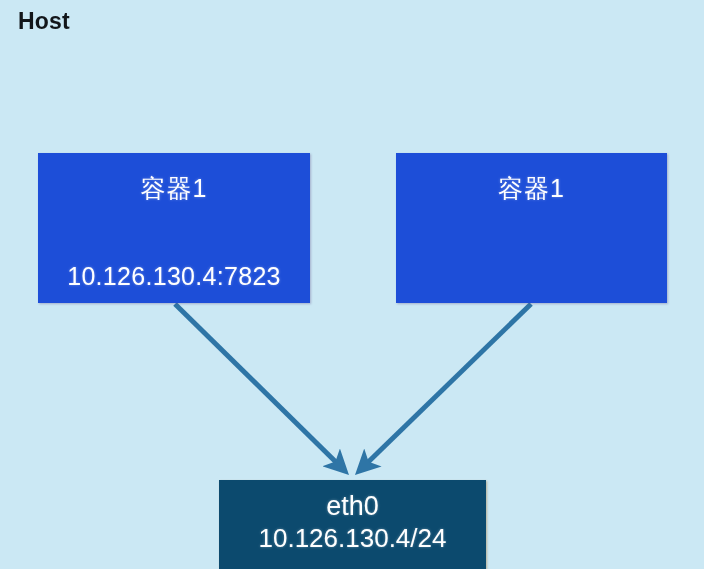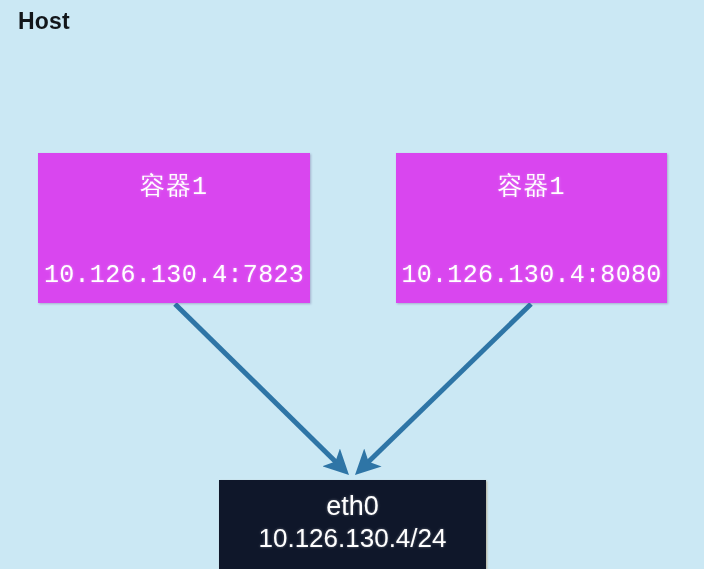--- a/index.html
+++ b/index.html
@@ -32,23 +32,22 @@
   .node {
     position: absolute;
     box-sizing: border-box;
     display: flex;
     flex-direction: column;
     align-items: center;
     color: #ffffff;
     text-shadow: 0 0 3px rgba(255,255,255,0.35);
   }
   .container-box {
-    background: #d946ef;
+    background: #1d4ed8;
     box-shadow: 1px 1px 2px rgba(90,70,130,0.35);
-    font-family: Liberation Mono, monospace;
   }
   .container-box .node-title {
     font-size: 25px;
     margin-top: 20px;
     line-height: 1.2;
     letter-spacing: 1px;
   }
   .container-box .node-addr {
     font-size: 25px;
     margin-top: 58px;
@@ -65,21 +64,21 @@
     left: 396px;
     top: 153px;
     width: 271px;
     height: 150px;
   }
   #eth0-box {
     left: 219px;
     top: 480px;
     width: 267px;
     height: 89px;
-    background: #0f172a;
+    background: #0c4a6e;
     box-shadow: 1px 1px 2px rgba(160,95,10,0.4);
   }
   #eth0-box .node-title {
     font-size: 27px;
     margin-top: 11px;
     line-height: 1.15;
   }
   #eth0-box .node-addr {
     font-size: 26px;
     margin-top: 2px;
@@ -112,21 +111,20 @@
     <line x1="531" y1="304" x2="360" y2="470" stroke="#2e75a6" stroke-width="5" marker-end="url(#arrowhead-blue)"></line>
   </svg>
 
   <div id="container-left" class="node container-box">
     <div class="node-title">容器1</div>
     <div class="node-addr">10.126.130.4:7823</div>
   </div>
 
   <div id="container-right" class="node container-box">
     <div class="node-title">容器1</div>
-    <div class="node-addr">10.126.130.4:8080</div>
   </div>
 
   <div id="eth0-box" class="node">
     <div class="node-title">eth0</div>
     <div class="node-addr">10.126.130.4/24</div>
   </div>
 
 </div>
 
 </body></html>

